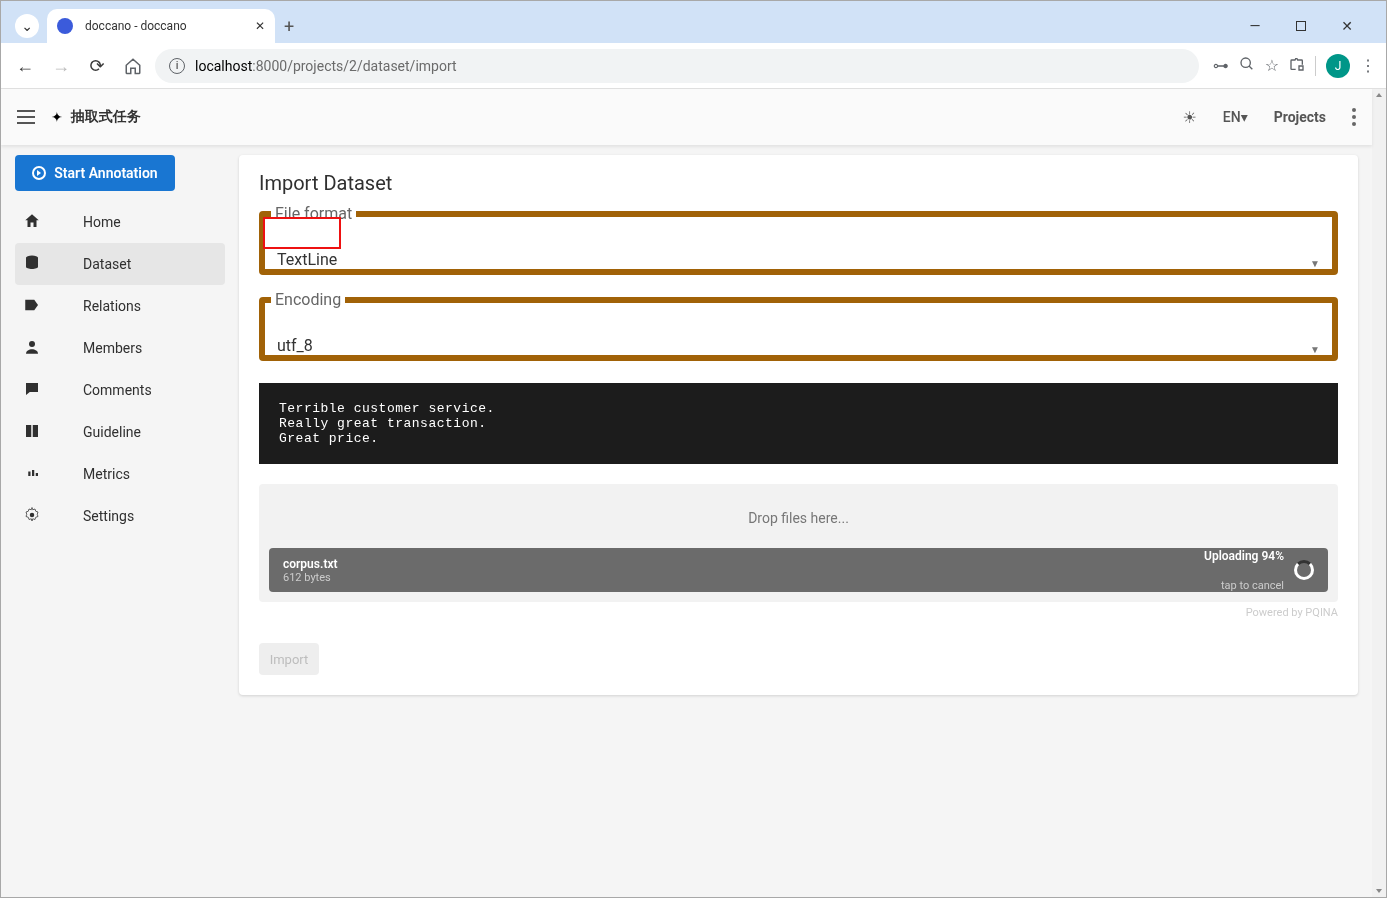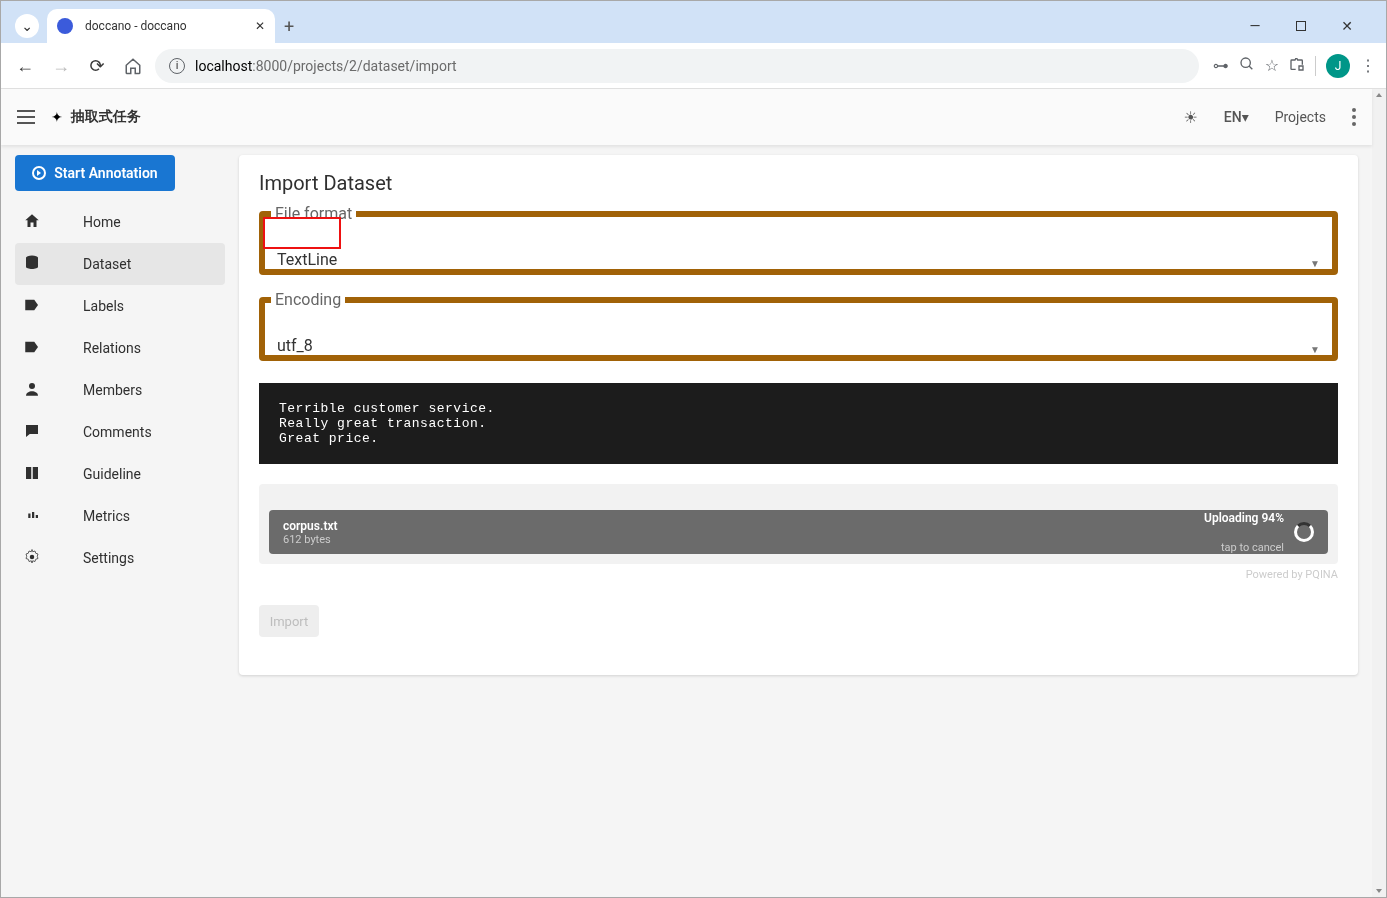--- a/index.html
+++ b/index.html
@@ -148,21 +148,21 @@
         <span></span>
       </div>
     <span class="brand-icon">✦</span>
     <span class="brand-text">抽取式任务</span>
     <div class="toolbar-right">
       <span class="sun">☀</span>
       <span class="lang">
           <span>EN</span>
           <span>▾</span>
         </span>
-      <span style="font-weight:400;">Projects</span>
+      <span style="font-weight:700;">Projects</span>
       <span class="kebab">
           <span></span>
           <span></span>
           <span></span>
         </span>
     </div>
   </div>
 
   <div class="app-body">
     <div class="sidebar">
@@ -182,26 +182,20 @@
                 <ellipse cx="12" cy="5" rx="8" ry="3"></ellipse>
                 <path d="M4 5v6c0 1.7 3.6 3 8 3s8-1.3 8-3V5"></path>
                 <path d="M4 11v6c0 1.7 3.6 3 8 3s8-1.3 8-3v-6"></path>
               </svg></span>
           <span>Dataset</span>
         </li>
         <li class="nav-item">
           <span class="nav-icon"><svg viewBox="0 0 24 24">
                 <path d="M3 5h12l5 7-5 7H3z"></path>
               </svg></span>
-          <span>Labels</span>
-        </li>
-        <li class="nav-item">
-          <span class="nav-icon"><svg viewBox="0 0 24 24">
-                <path d="M3 5h12l5 7-5 7H3z"></path>
-              </svg></span>
           <span>Relations</span>
         </li>
         <li class="nav-item">
           <span class="nav-icon"><svg viewBox="0 0 24 24">
                 <circle cx="12" cy="8" r="4"></circle>
                 <path d="M4 21c0-4 4-6 8-6s8 2 8 6"></path>
               </svg></span>
           <span>Members</span>
         </li>
         <li class="nav-item">
@@ -250,20 +244,21 @@
           <span>utf_8</span>
           <span class="arrow">▼</span>
         </div>
       </div>
 
       <div class="code-preview">Terrible customer service.
 Really great transaction.
 Great price.</div>
 
       <div class="dropzone">
+        <div class="drop-text">Drop files here...</div>
         <div class="file-row">
           <div class="left">
             <span class="fname">corpus.txt</span>
             <span class="fsize">612 bytes</span>
           </div>
           <div class="right">
             <span style="font-weight:600;">Uploading 94%</span>
             <span style="font-size:11px;color:#ccc;">tap to cancel</span>
           </div>
           <div class="spinner"></div>

